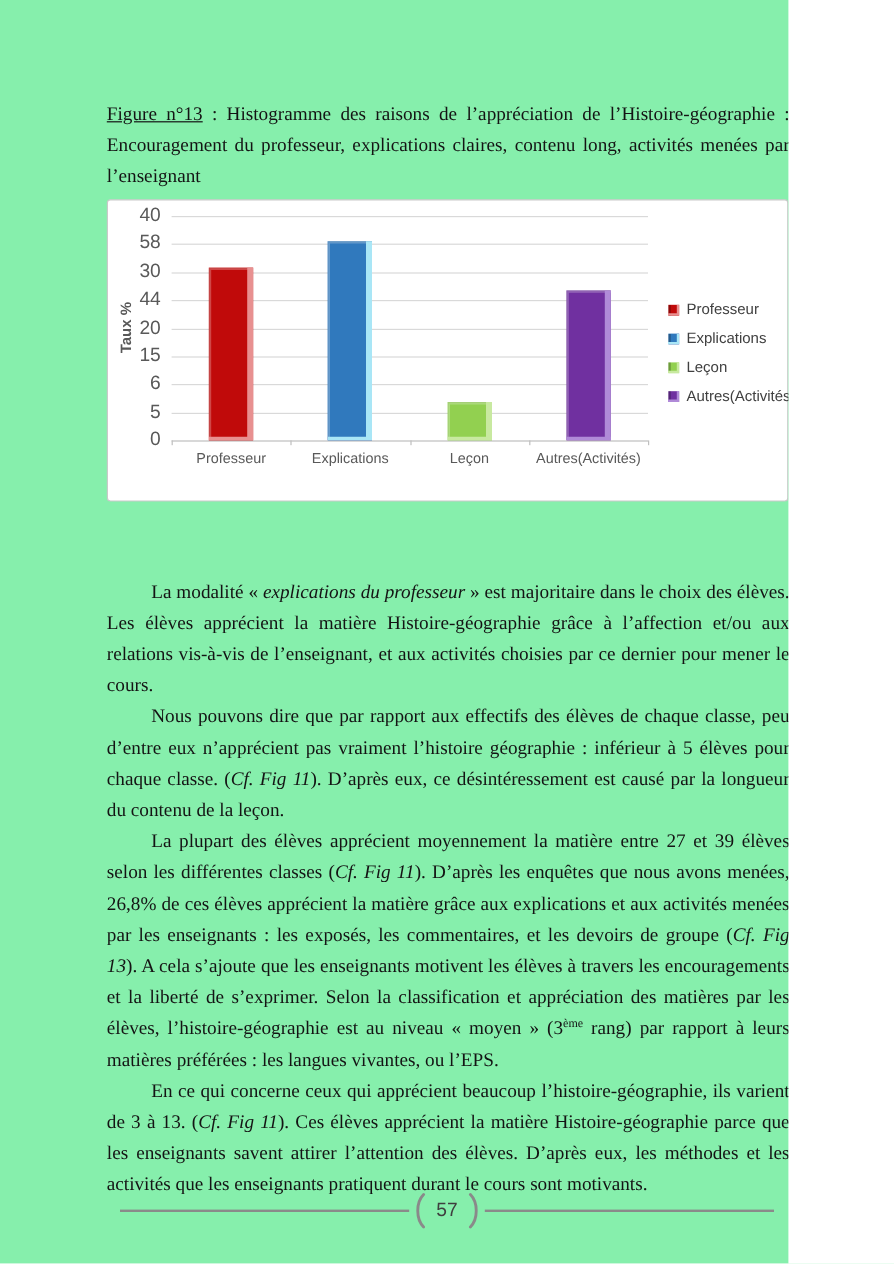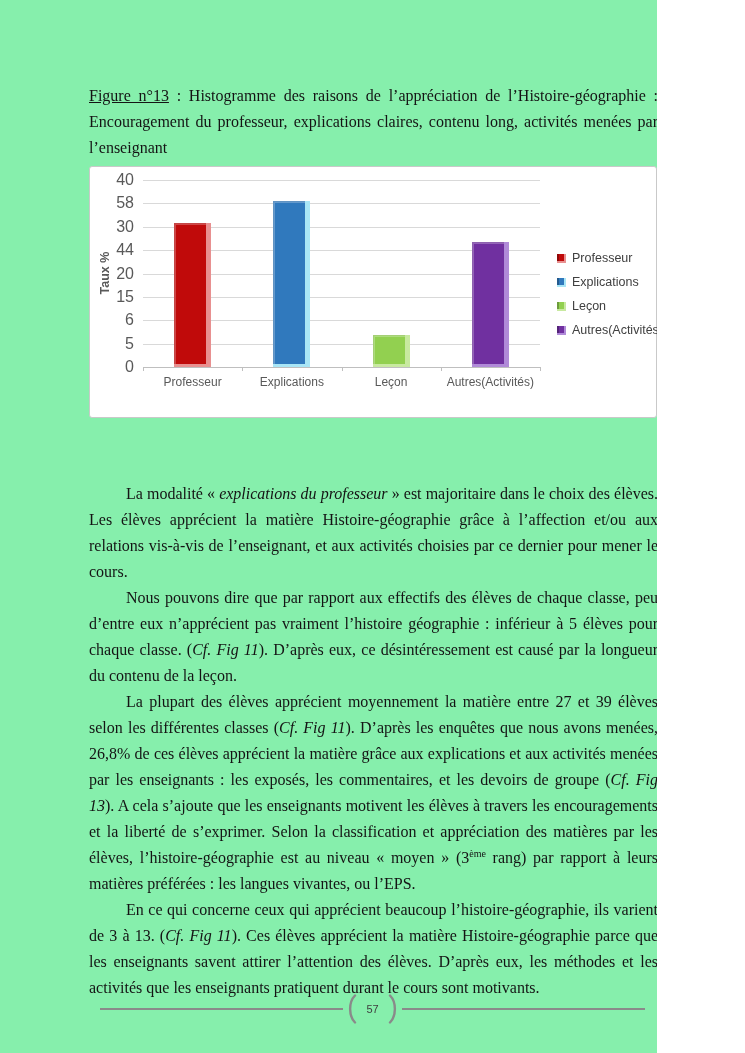--- a/index.html
+++ b/index.html
@@ -22,21 +22,21 @@
   .legend{position:absolute;display:flex;flex-direction:column;gap:10px;}
   .legend-item{display:flex;align-items:center;gap:6px;font-size:12.5px;color:#404040;height:14px;}
   .legend-swatch{width:9px;height:9px;flex:0 0 9px;}
   .source{position:absolute;left:89px;top:428px;width:569px;margin:0;font-size:16px;line-height:26px;}
   .body-text{position:absolute;left:89px;top:481px;width:569px;
              font-size:16px;line-height:26px;text-align:justify;}
   .body-text p{margin:0;text-indent:37px;}
   .footer{position:absolute;left:100px;top:994px;width:545px;height:30px;
           display:flex;align-items:center;font-family:"Liberation Sans",sans-serif;}
   .rule{flex:1;height:2px;background:#8a8a8a;}
-  .pgnum{font-size:11px;color:#3f3f3f;margin:0 7px;}
+  .pgnum{font-size:16px;color:#3f3f3f;margin:0 7px;}
   .bracket{display:block;margin:0 2px;}
   sup{font-size:10px;line-height:0;}
 </style>
 </head>
 <body>
 
 <div class="page">
 
   <p class="caption"><span style="text-decoration: underline;">Figure n°13</span><span> : Histogramme des raisons de l’appréciation de l’Histoire-géographie : Encouragement du professeur, explications claires, contenu long, activités menées par l’enseignant</span></p>
 

